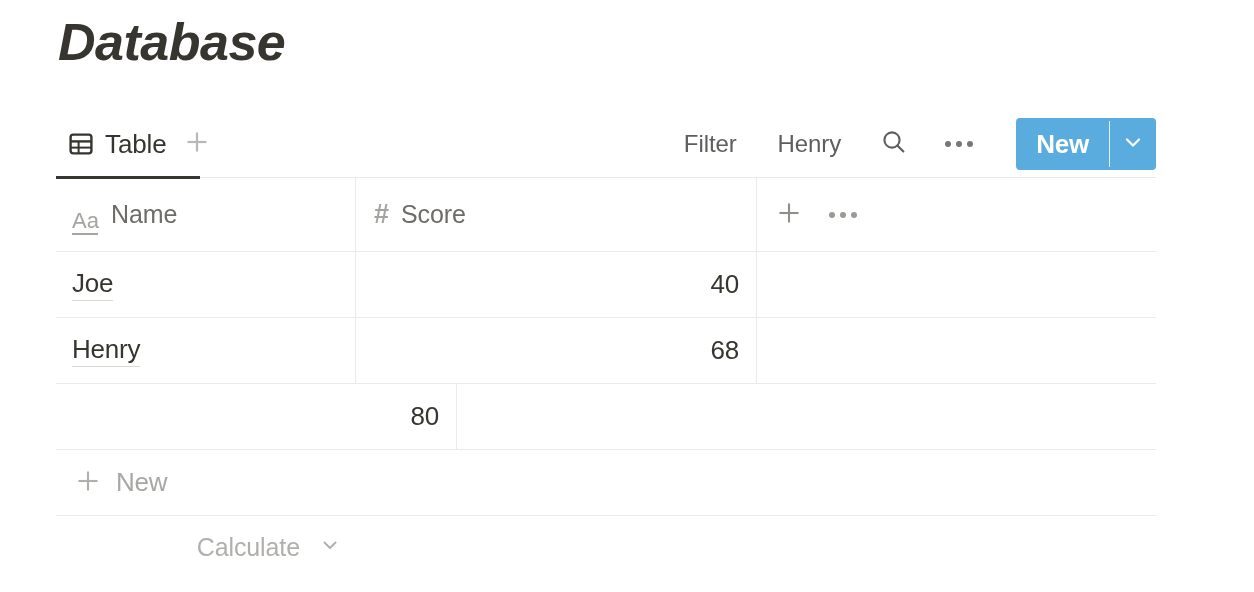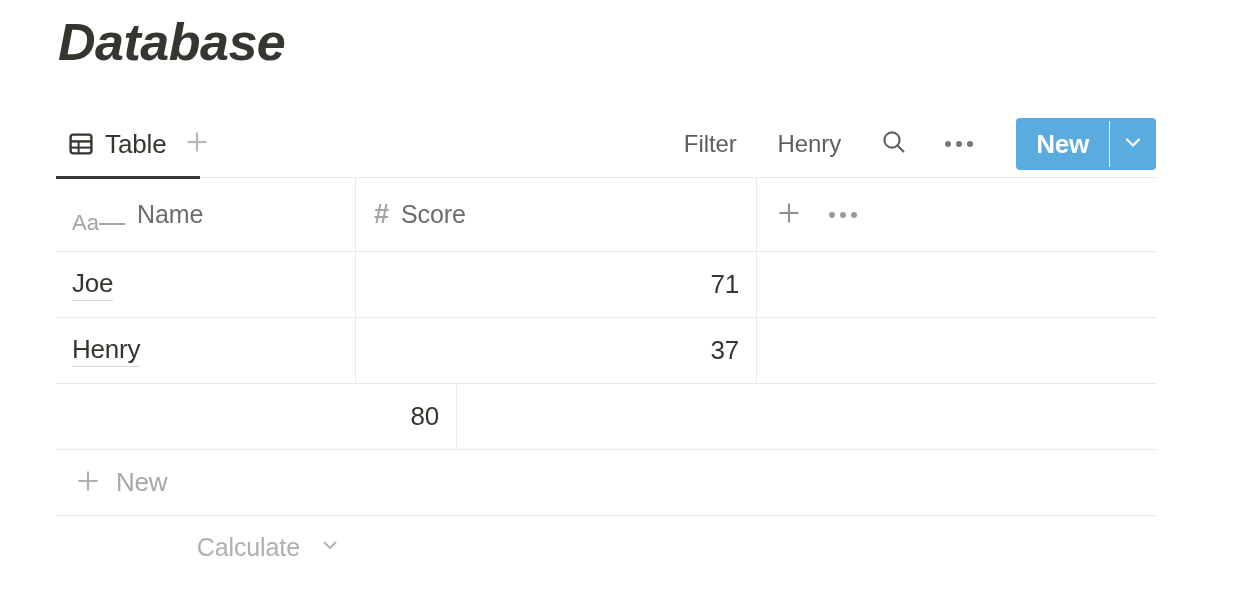--- a/index.html
+++ b/index.html
@@ -216,20 +216,21 @@
   }
 
   .col-head-label {
     font-size: 25px;
     color: #6d6c68;
     letter-spacing: -0.1px;
   }
 
   .type-icon-aa {
     display: inline-flex;
+    flex-direction: column;
     align-items: center;
     line-height: 1;
     color: #a5a4a1;
     margin-top: 16px;
   }
   .type-icon-aa .aa-text {
     font-size: 22px;
     font-weight: 500;
     letter-spacing: 0px;
     line-height: 20px;
@@ -427,31 +428,31 @@
           </span>
         </span>
       </div>
     </div>
 
     <div class="trow">
       <div class="cell-name">
         <span class="cell-title-text">Joe</span>
       </div>
       <div class="cell-score">
-        <span class="cell-number-text">71</span>
+        <span class="cell-number-text">40</span>
       </div>
       <div class="cell-extra"></div>
     </div>
 
     <div class="trow">
       <div class="cell-name">
         <span class="cell-title-text">Henry</span>
       </div>
       <div class="cell-score">
-        <span class="cell-number-text">37</span>
+        <span class="cell-number-text">68</span>
       </div>
       <div class="cell-extra"></div>
     </div>
 
     <div class="trow">
       <div class="cell-score">
         <span class="cell-number-text">80</span>
       </div>
       <div class="cell-extra"></div>
     </div>

